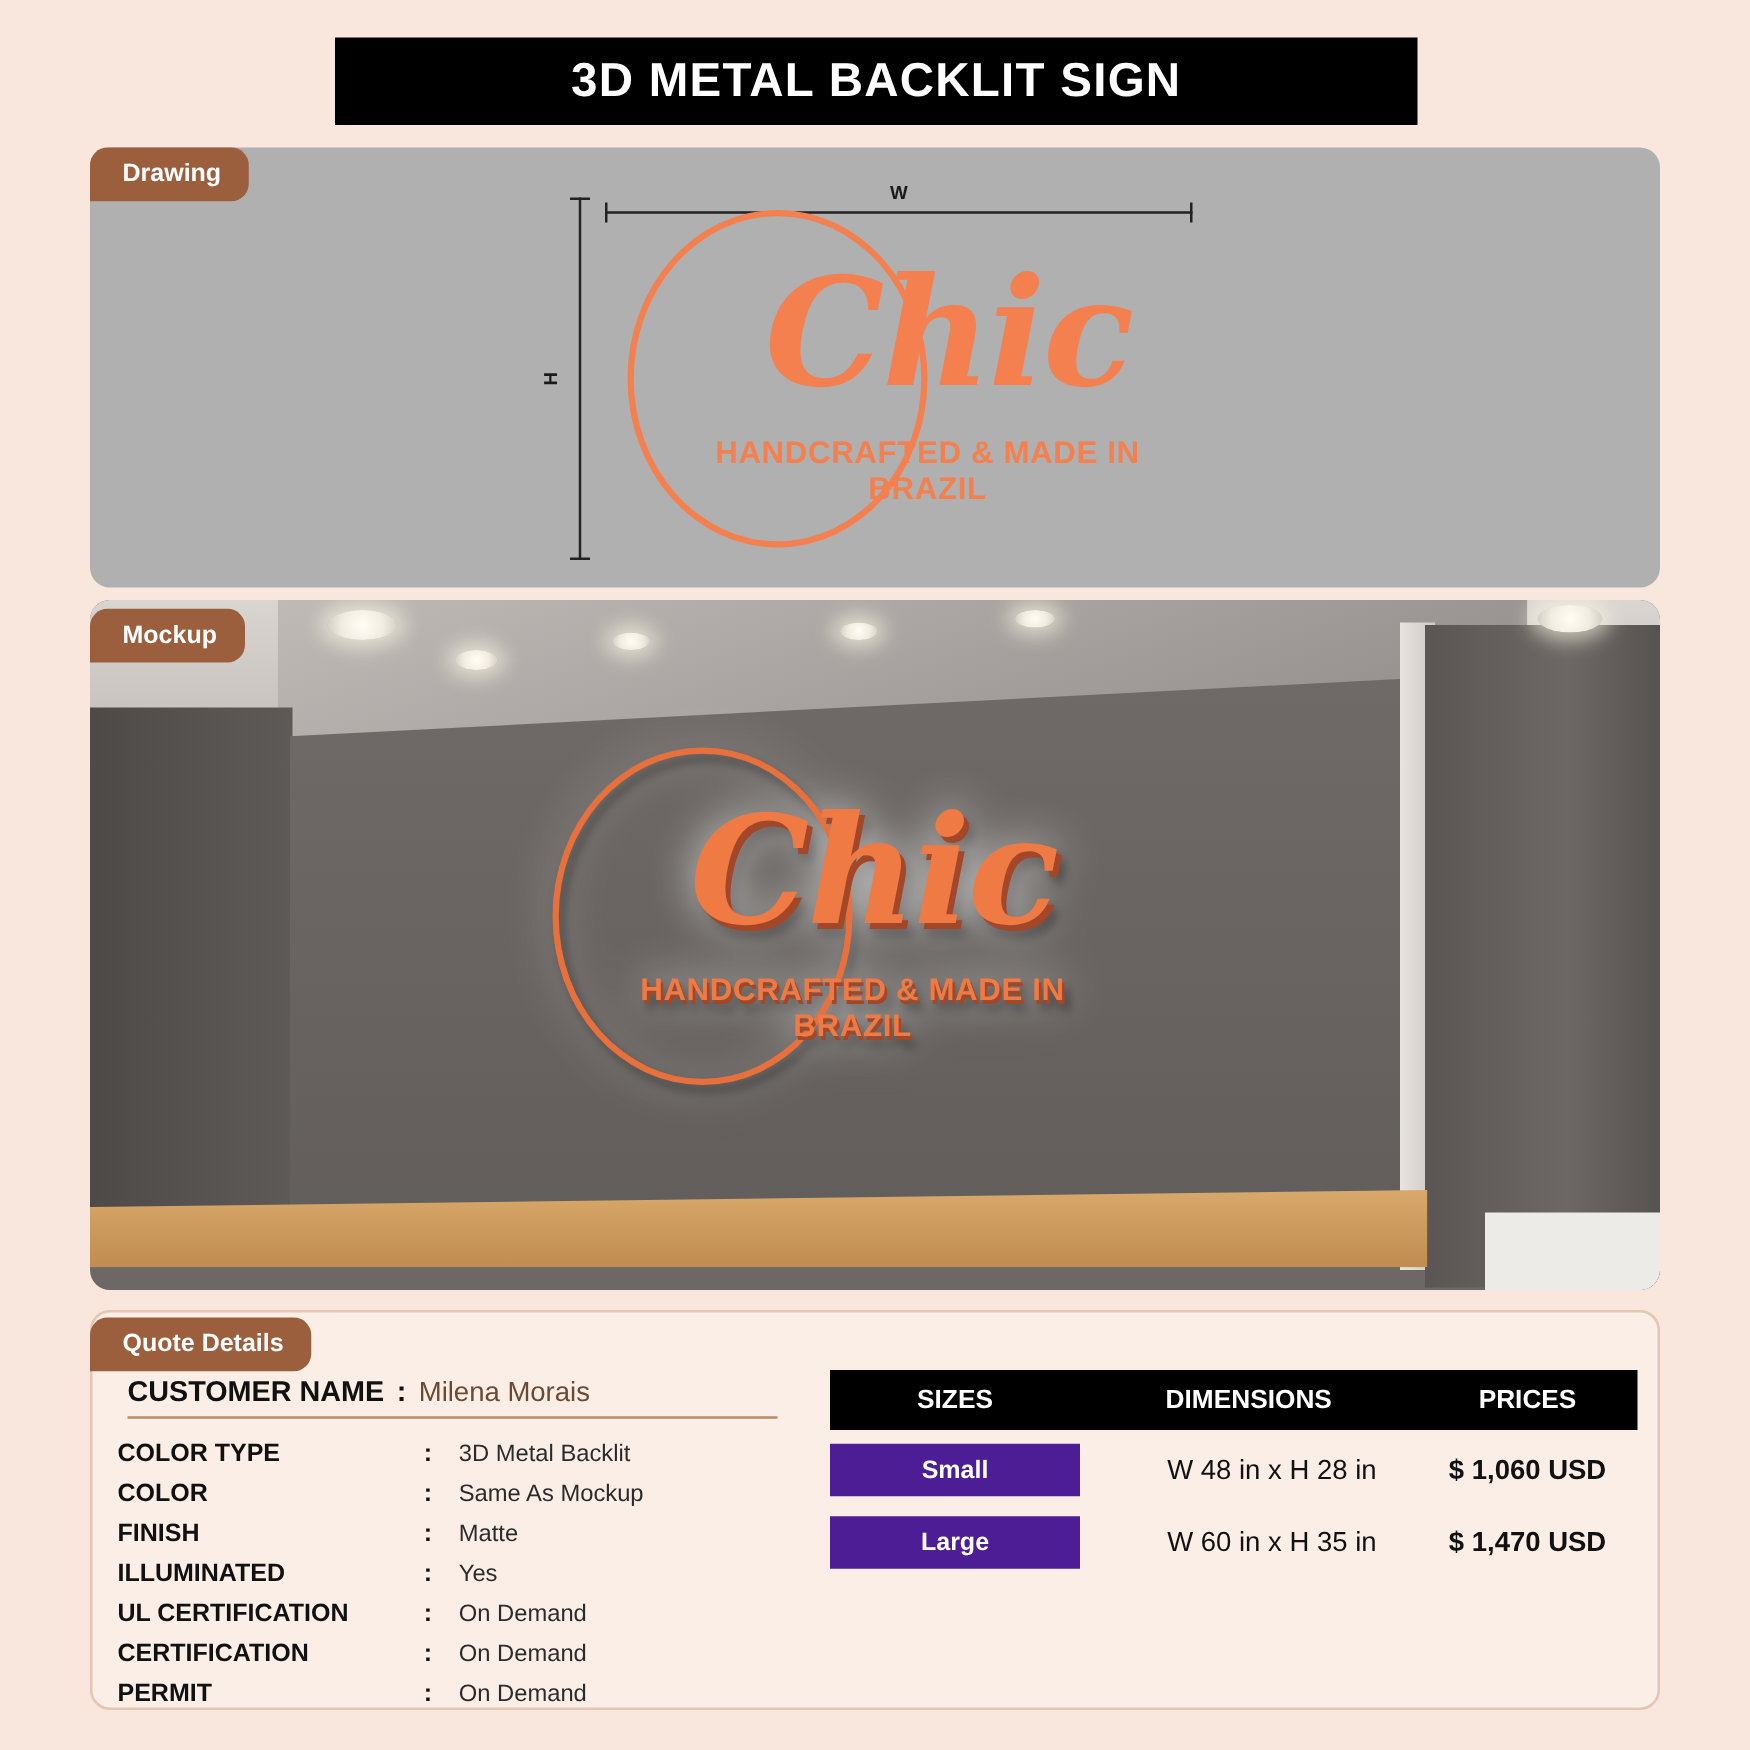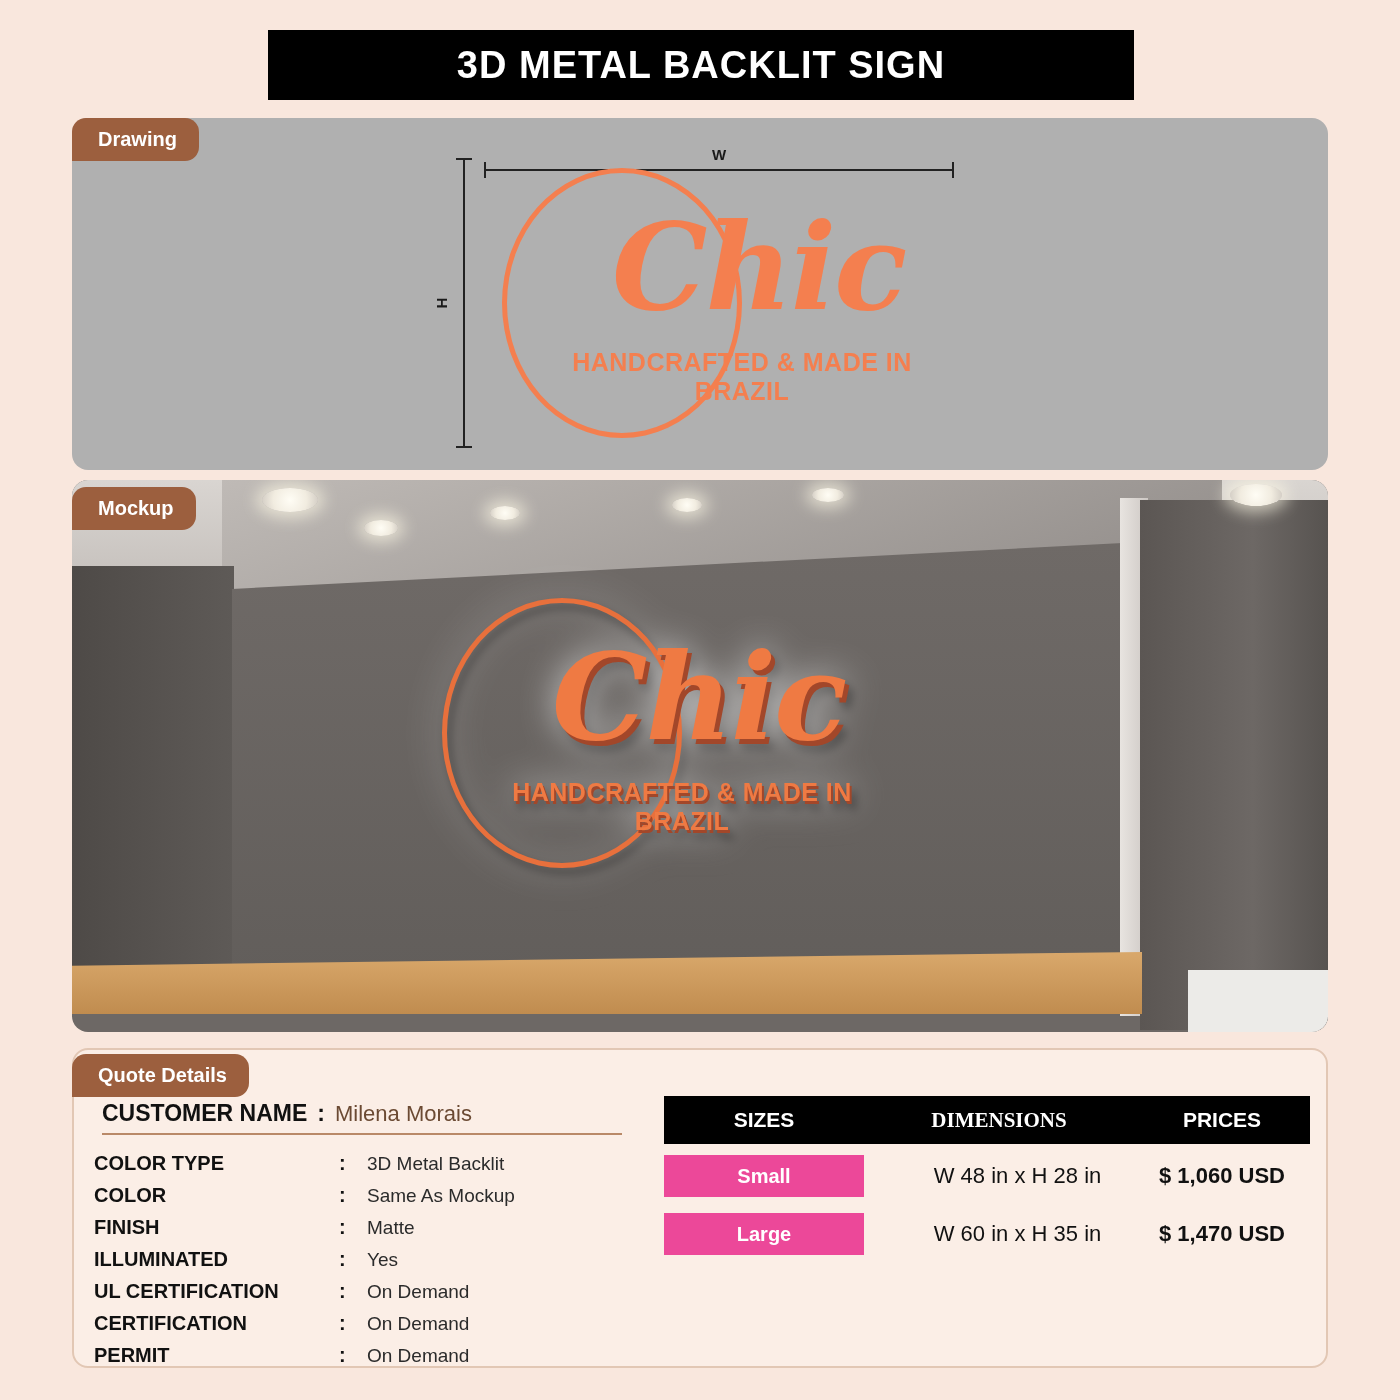--- a/index.html
+++ b/index.html
@@ -205,28 +205,28 @@
 
   .price-table {
     position: absolute; left: 590px; top: 46px; width: 646px;
   }
   .pt-head {
     display: flex; background: #000; color: #fff; height: 48px; align-items: center;
   }
   .pt-head div { font-size: 21px; font-weight: bold; text-align: center; }
   .pt-row { display: flex; align-items: center; height: 52px; margin-top: 6px; }
   .pt-size {
-    width: 200px; height: 42px; background: #ec4899; color: #fff;
+    width: 200px; height: 42px; background: #4c1d95; color: #fff;
     display: flex; align-items: center; justify-content: center;
     font-size: 20px; font-weight: bold;
   }
   .pt-dim { width: 270px; text-align: center; font-size: 22px; color: #111; padding-left: 37px; }
   .pt-price { width: 176px; text-align: center; font-size: 22px; font-weight: bold; color: #111; }
   .h-size { width: 200px; }
-  .h-dim { width: 270px; font-family: Liberation Serif, serif; }
+  .h-dim { width: 270px; }
   .h-price { width: 176px; }
 </style>
 </head>
 <body>
 
 <div class="page">
 
   <div class="title-bar">
     <span class="title-text">3D METAL BACKLIT SIGN</span>
   </div>

